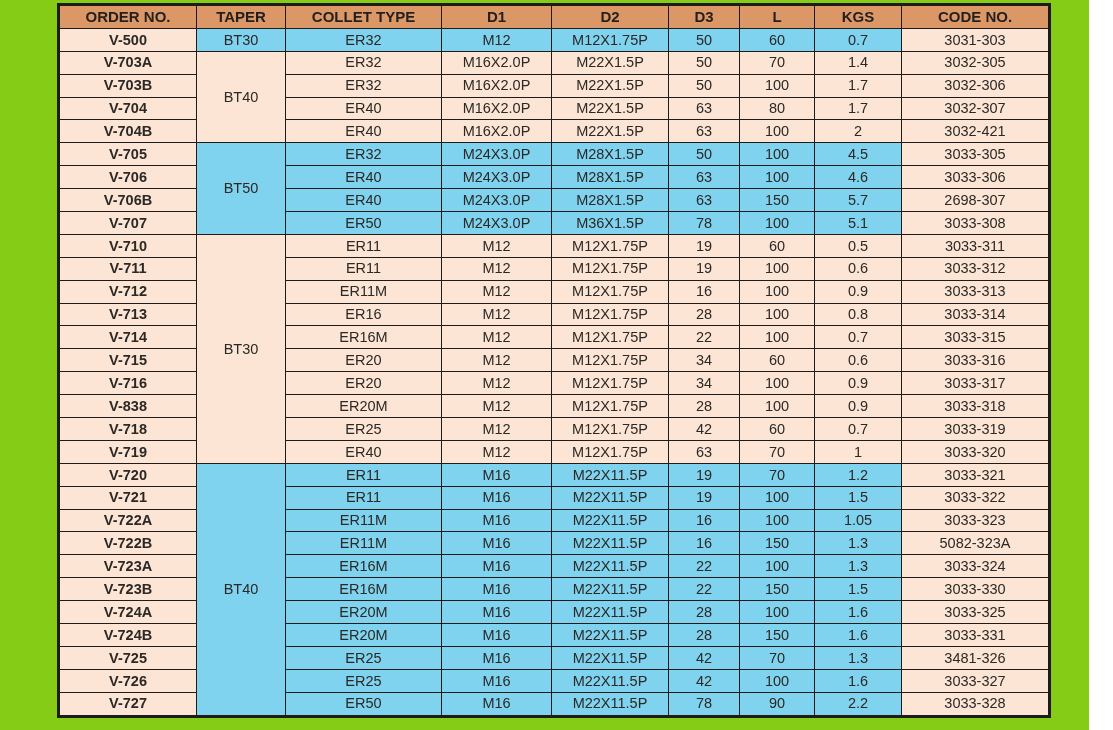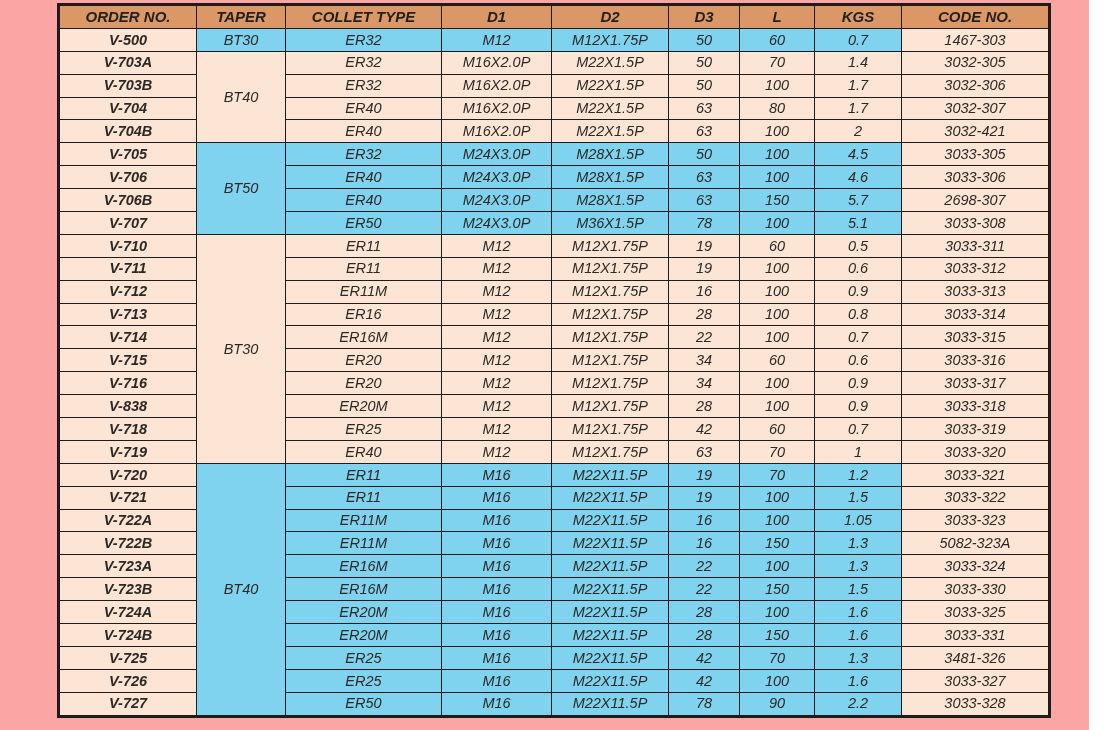--- a/index.html
+++ b/index.html
@@ -8,22 +8,21 @@
     background: #ffffff;
     width: 1113px;
     height: 730px;
     font-family: "Liberation Sans", sans-serif;
     overflow: hidden;
   }
   .page {
     position: relative;
     width: 1089px;
     height: 730px;
-    background: #fca5a5;
-    font-style: italic;
+    background: #84cc16;
   }
   table.spec {
     position: absolute;
     left: 57px;
     top: 3px;
     width: 991px;
     border-collapse: collapse;
     table-layout: fixed;
     border: 3px solid var(--border-color, #1f1b1a);
   }
@@ -81,21 +80,21 @@
     <tbody id="spec-body">
         <tr>
           <td class="cell-peach order-cell">V-500</td>
           <td class="cell-blue" rowspan="1">BT30</td>
           <td class="cell-blue">ER32</td>
           <td class="cell-blue">M12</td>
           <td class="cell-blue">M12X1.75P</td>
           <td class="cell-blue">50</td>
           <td class="cell-blue">60</td>
           <td class="cell-blue">0.7</td>
-          <td class="cell-peach">1467-303</td>
+          <td class="cell-peach">3031-303</td>
         </tr>
         <tr>
           <td class="cell-peach order-cell">V-703A</td>
           <td class="cell-peach" rowspan="4">BT40</td>
           <td class="cell-peach">ER32</td>
           <td class="cell-peach">M16X2.0P</td>
           <td class="cell-peach">M22X1.5P</td>
           <td class="cell-peach">50</td>
           <td class="cell-peach">70</td>
           <td class="cell-peach">1.4</td>

